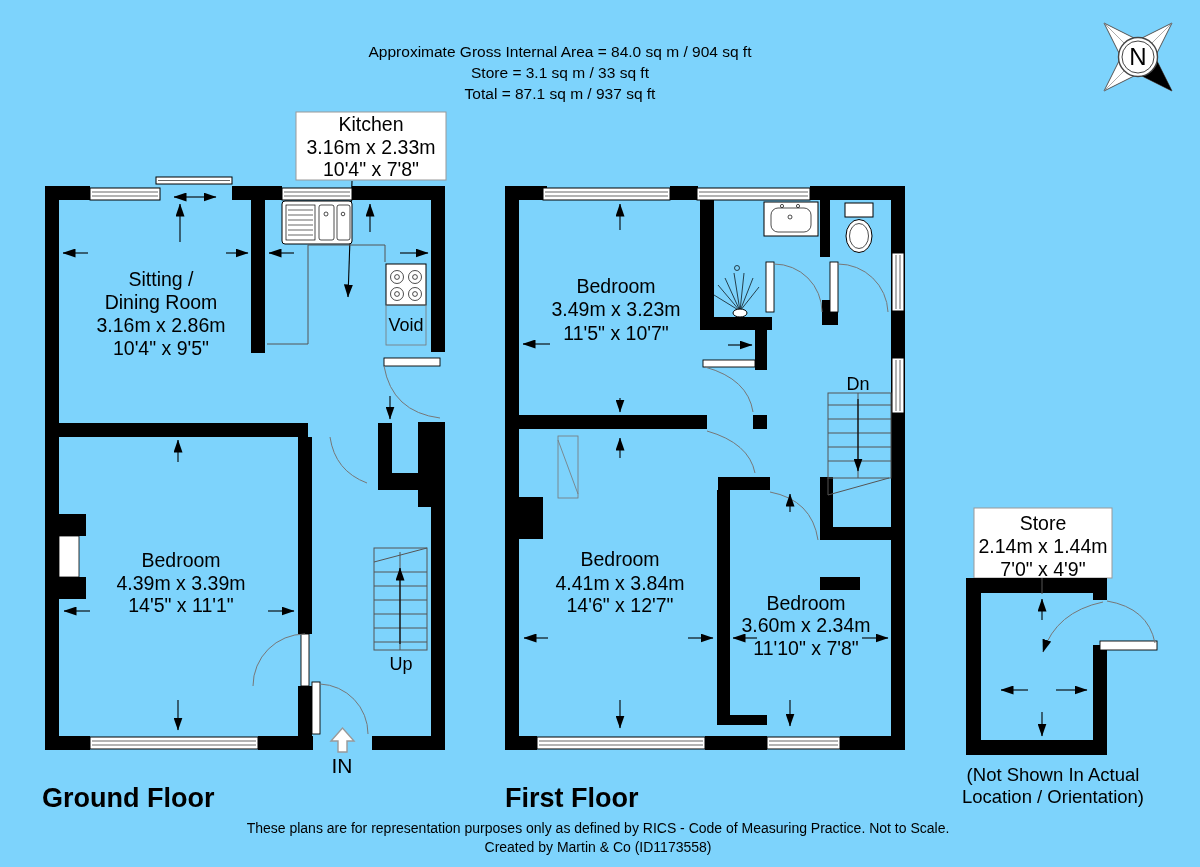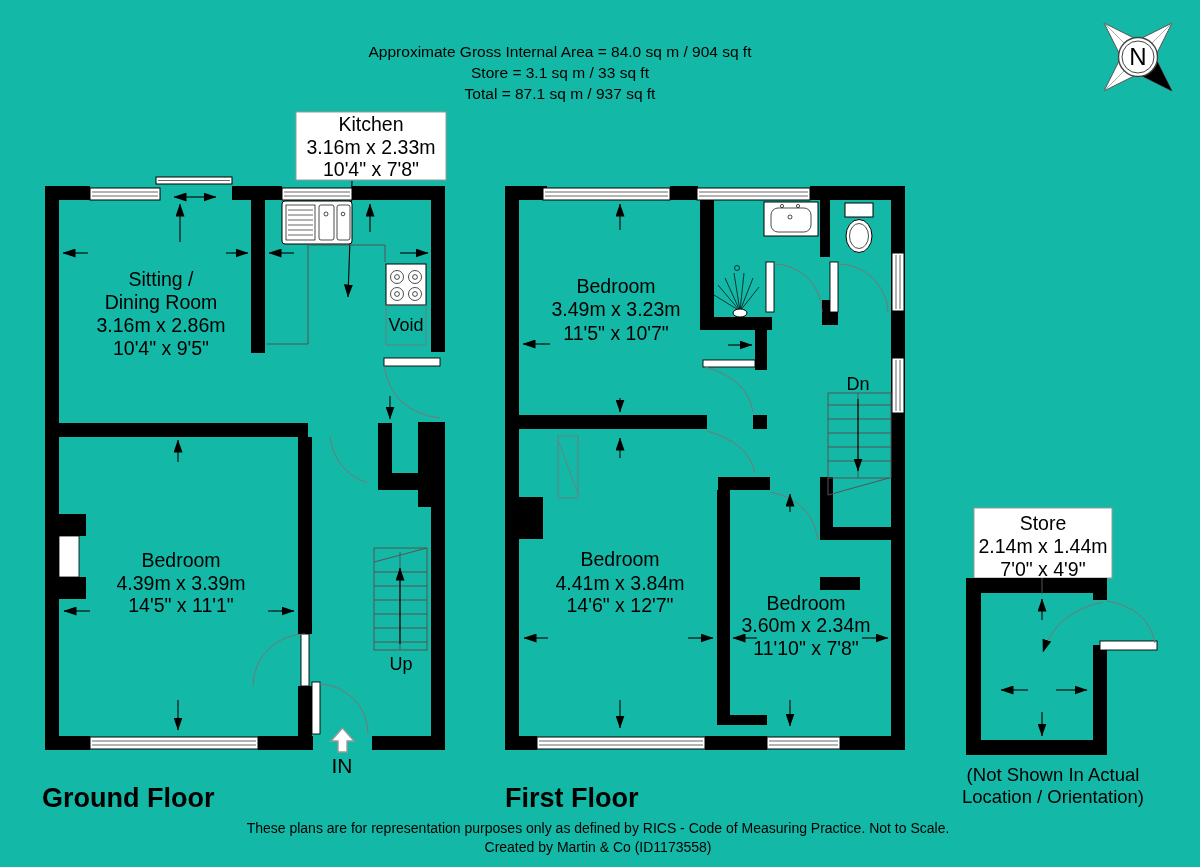--- a/index.html
+++ b/index.html
@@ -1,16 +1,16 @@
 <!DOCTYPE html>
 <html><head>
 <meta charset="utf-8">
 <style>
   html,body{margin:0;padding:0;background:#fff;}
-  .page{width:1200px;height:867px;position:relative;background:#14b8a6;
+  .page{width:1200px;height:867px;position:relative;background:#7dd3fc;
         font-family:"Liberation Sans", sans-serif;}
   svg{display:block;}
   svg text{font-family:"Liberation Sans", sans-serif;fill:#000;}
   .wall{fill:#000;stroke:none;}
   .win{fill:#fff;stroke:#000;stroke-width:1;}
   .winline{stroke:#000;stroke-width:0.6;}
   .thin{fill:none;stroke:#555;stroke-width:1;}
   .fixture{fill:#fff;stroke:#000;stroke-width:1;}
   .fixline{fill:none;stroke:#000;stroke-width:0.7;}
   .door{fill:none;stroke:#777;stroke-width:1;}

